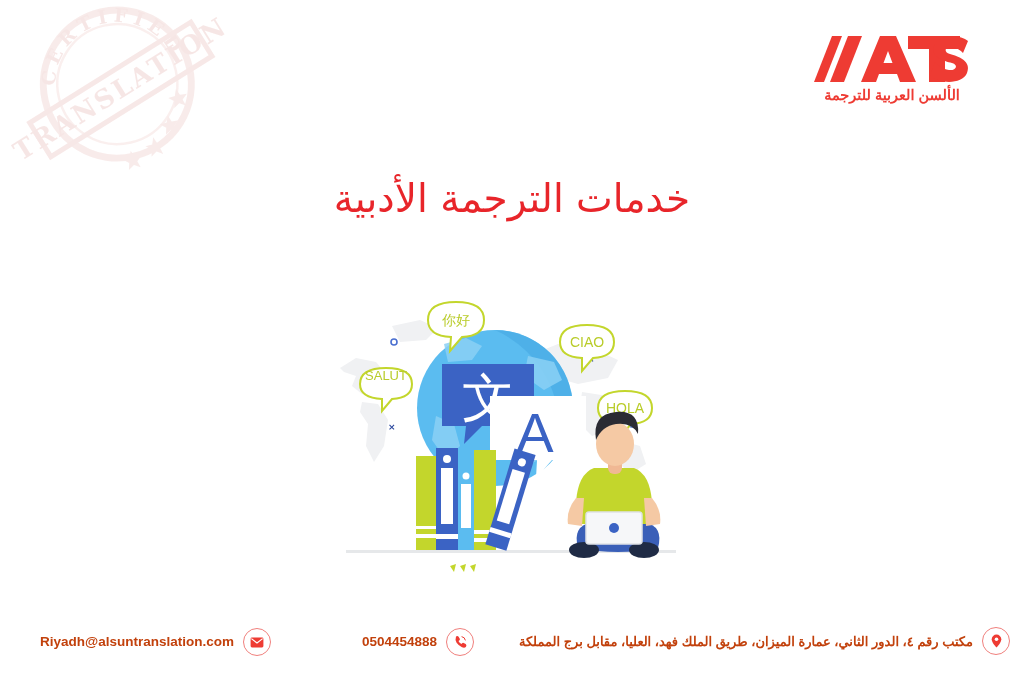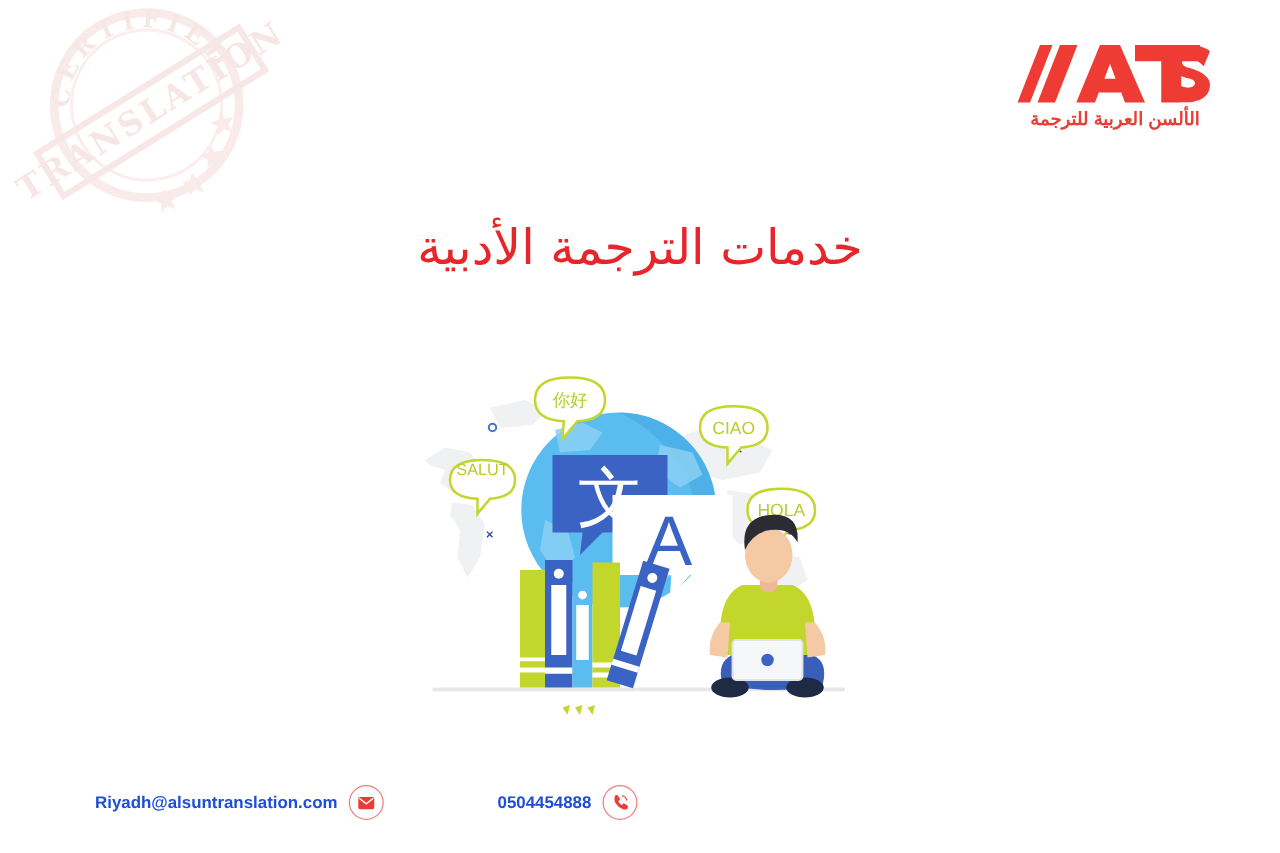--- a/index.html
+++ b/index.html
@@ -85,25 +85,24 @@
     left: 0;
     bottom: 0;
     width: 1024px;
     height: 72px;
   }
   .footer-item {
     position: absolute;
     display: flex;
     align-items: center;
     gap: 9px;
-    color: #1d4ed8;
+    color: #c2410c;
     font-size: 13.5px;
     font-weight: bold;
     white-space: nowrap;
-    margin-left: 36px;
   }
   #footer-email { left: 40px; top: 18px; }
   #footer-phone { left: 362px; top: 18px; text-align: right; }
   #footer-address {
     right: 14px;
     top: 17px;
     direction: rtl;
     font-size: 13px;
   }
   .footer-icon-circle {
@@ -286,16 +285,25 @@
     <div id="footer-phone" class="footer-item">
       <span class="footer-text">0504454888</span>
       <span class="footer-icon-circle">
         <svg width="14" height="14" viewBox="0 0 14 14">
           <path d="M3,1.5 q1.6,-1 2.6,0.3 l1.2,2 q0.5,0.9 -0.5,1.6 l-0.8,0.6 q0.8,2 3,3.1 l0.6,-0.8 q0.7,-1 1.6,-0.4 l2,1.2 q1.3,1 0.3,2.6 q-1.4,1.6 -4,0.5 q-3.4,-1.4 -5.4,-4.4 q-1.8,-2.8 -0.6,-6.3 Z" fill="#ee3b33"></path>
           <path d="M8.6,1.6 a4.6,4.6 0 0 1 3.8,3.8" fill="none" stroke="#ee3b33" stroke-width="1"></path>
         </svg>
       </span>
     </div>
 
+    <div id="footer-address" class="footer-item">
+      <span class="footer-icon-circle">
+        <svg width="11" height="14" viewBox="0 0 11 14">
+          <path d="M5.5,0.5 a4.8,4.8 0 0 1 4.8,4.8 c0,3.5 -4.8,8.2 -4.8,8.2 s-4.8,-4.7 -4.8,-8.2 a4.8,4.8 0 0 1 4.8,-4.8 Z" fill="#ee3b33"></path>
+          <circle cx="5.5" cy="5.2" r="1.8" fill="#ffffff"></circle>
+        </svg>
+      </span>
+      <span class="footer-text">مكتب رقم ٤، الدور الثاني، عمارة الميزان، طريق الملك فهد، العليا، مقابل برج المملكة</span>
+    </div>
 
   </div>
 
 </div>
 
 </body></html>

